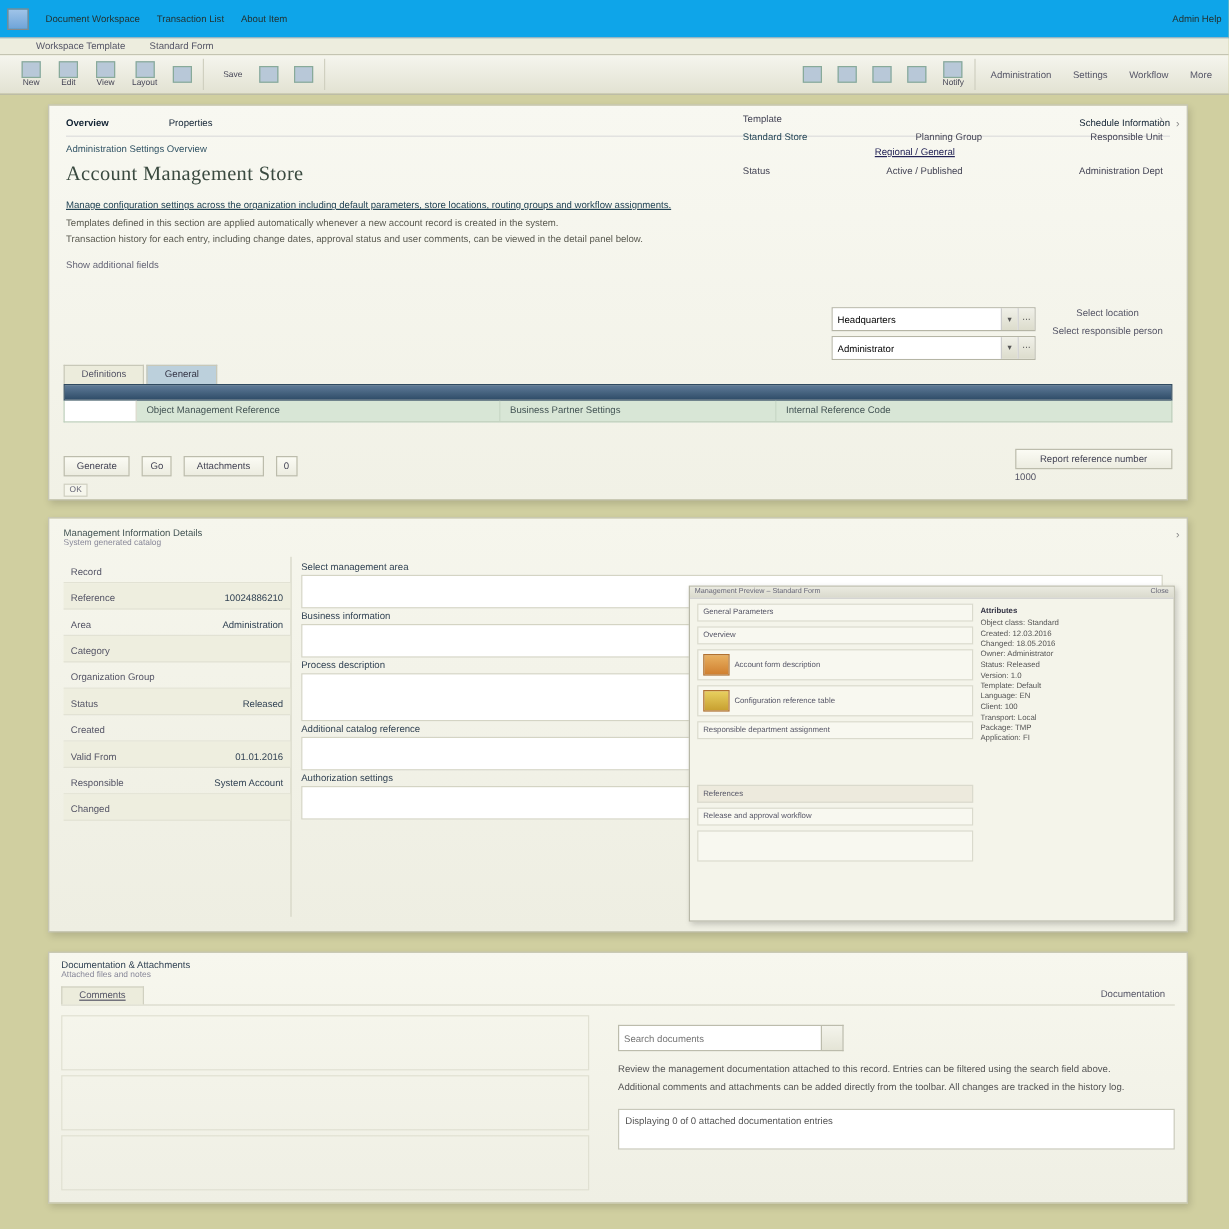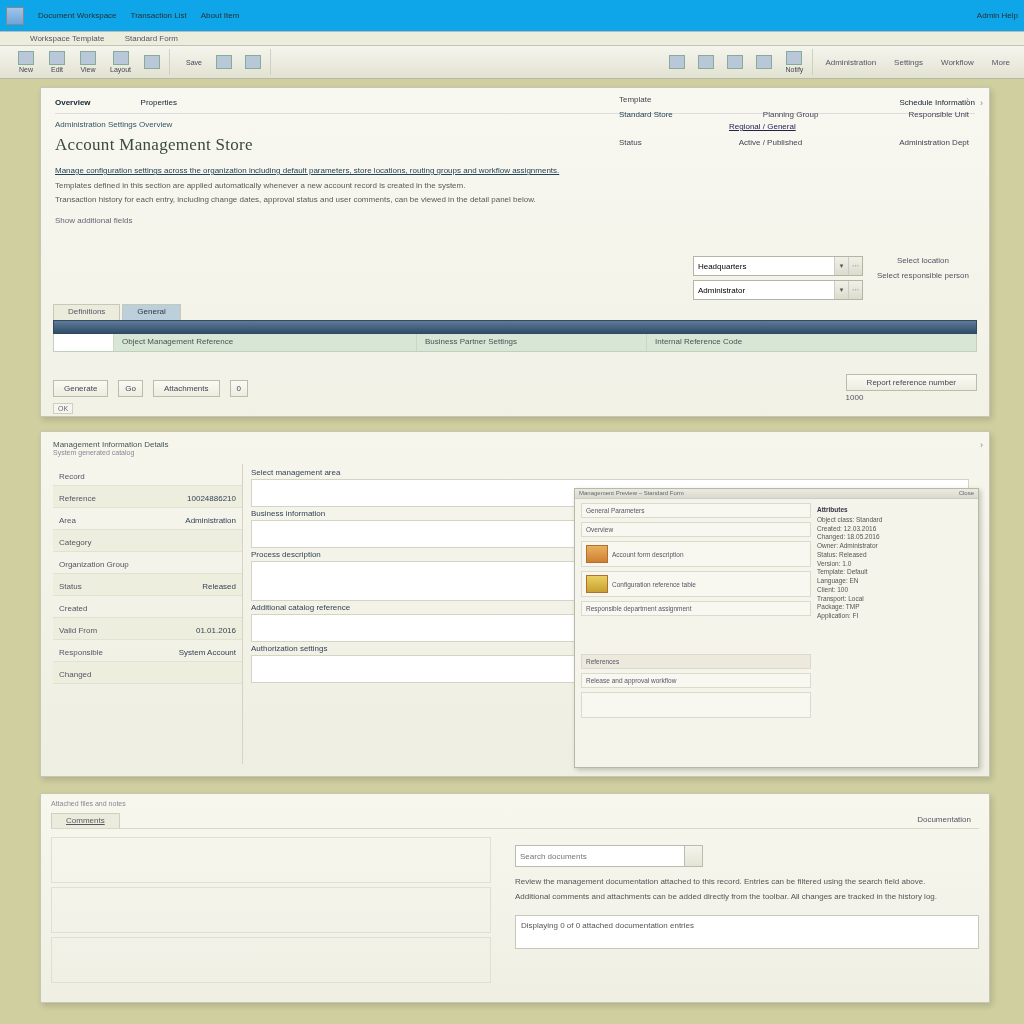--- a/index.html
+++ b/index.html
@@ -354,20 +354,21 @@
         <div>Client: 100</div>
           <div>Transport: Local</div>
         <div>Package: TMP</div>
           <div>Application: FI</div>
       </div>
     </div>
   </div>
 </div>
 
 <div class="panel3">
+  <div style="font-size:8px;color:#345">Documentation &amp; Attachments</div>
   <div style="font-size:7px;color:#889">Attached files and notes</div>
   <div class="p3-tabs">
     <div class="t">Comments</div>
     <div style="margin-left:auto;font-size:8px;color:#556;padding:2px 8px">Documentation</div>
   </div>
   <div class="p3-split">
     <div class="p3-left">
       <div class="slot"></div>
       <div class="slot"></div>
       <div class="slot"></div>

